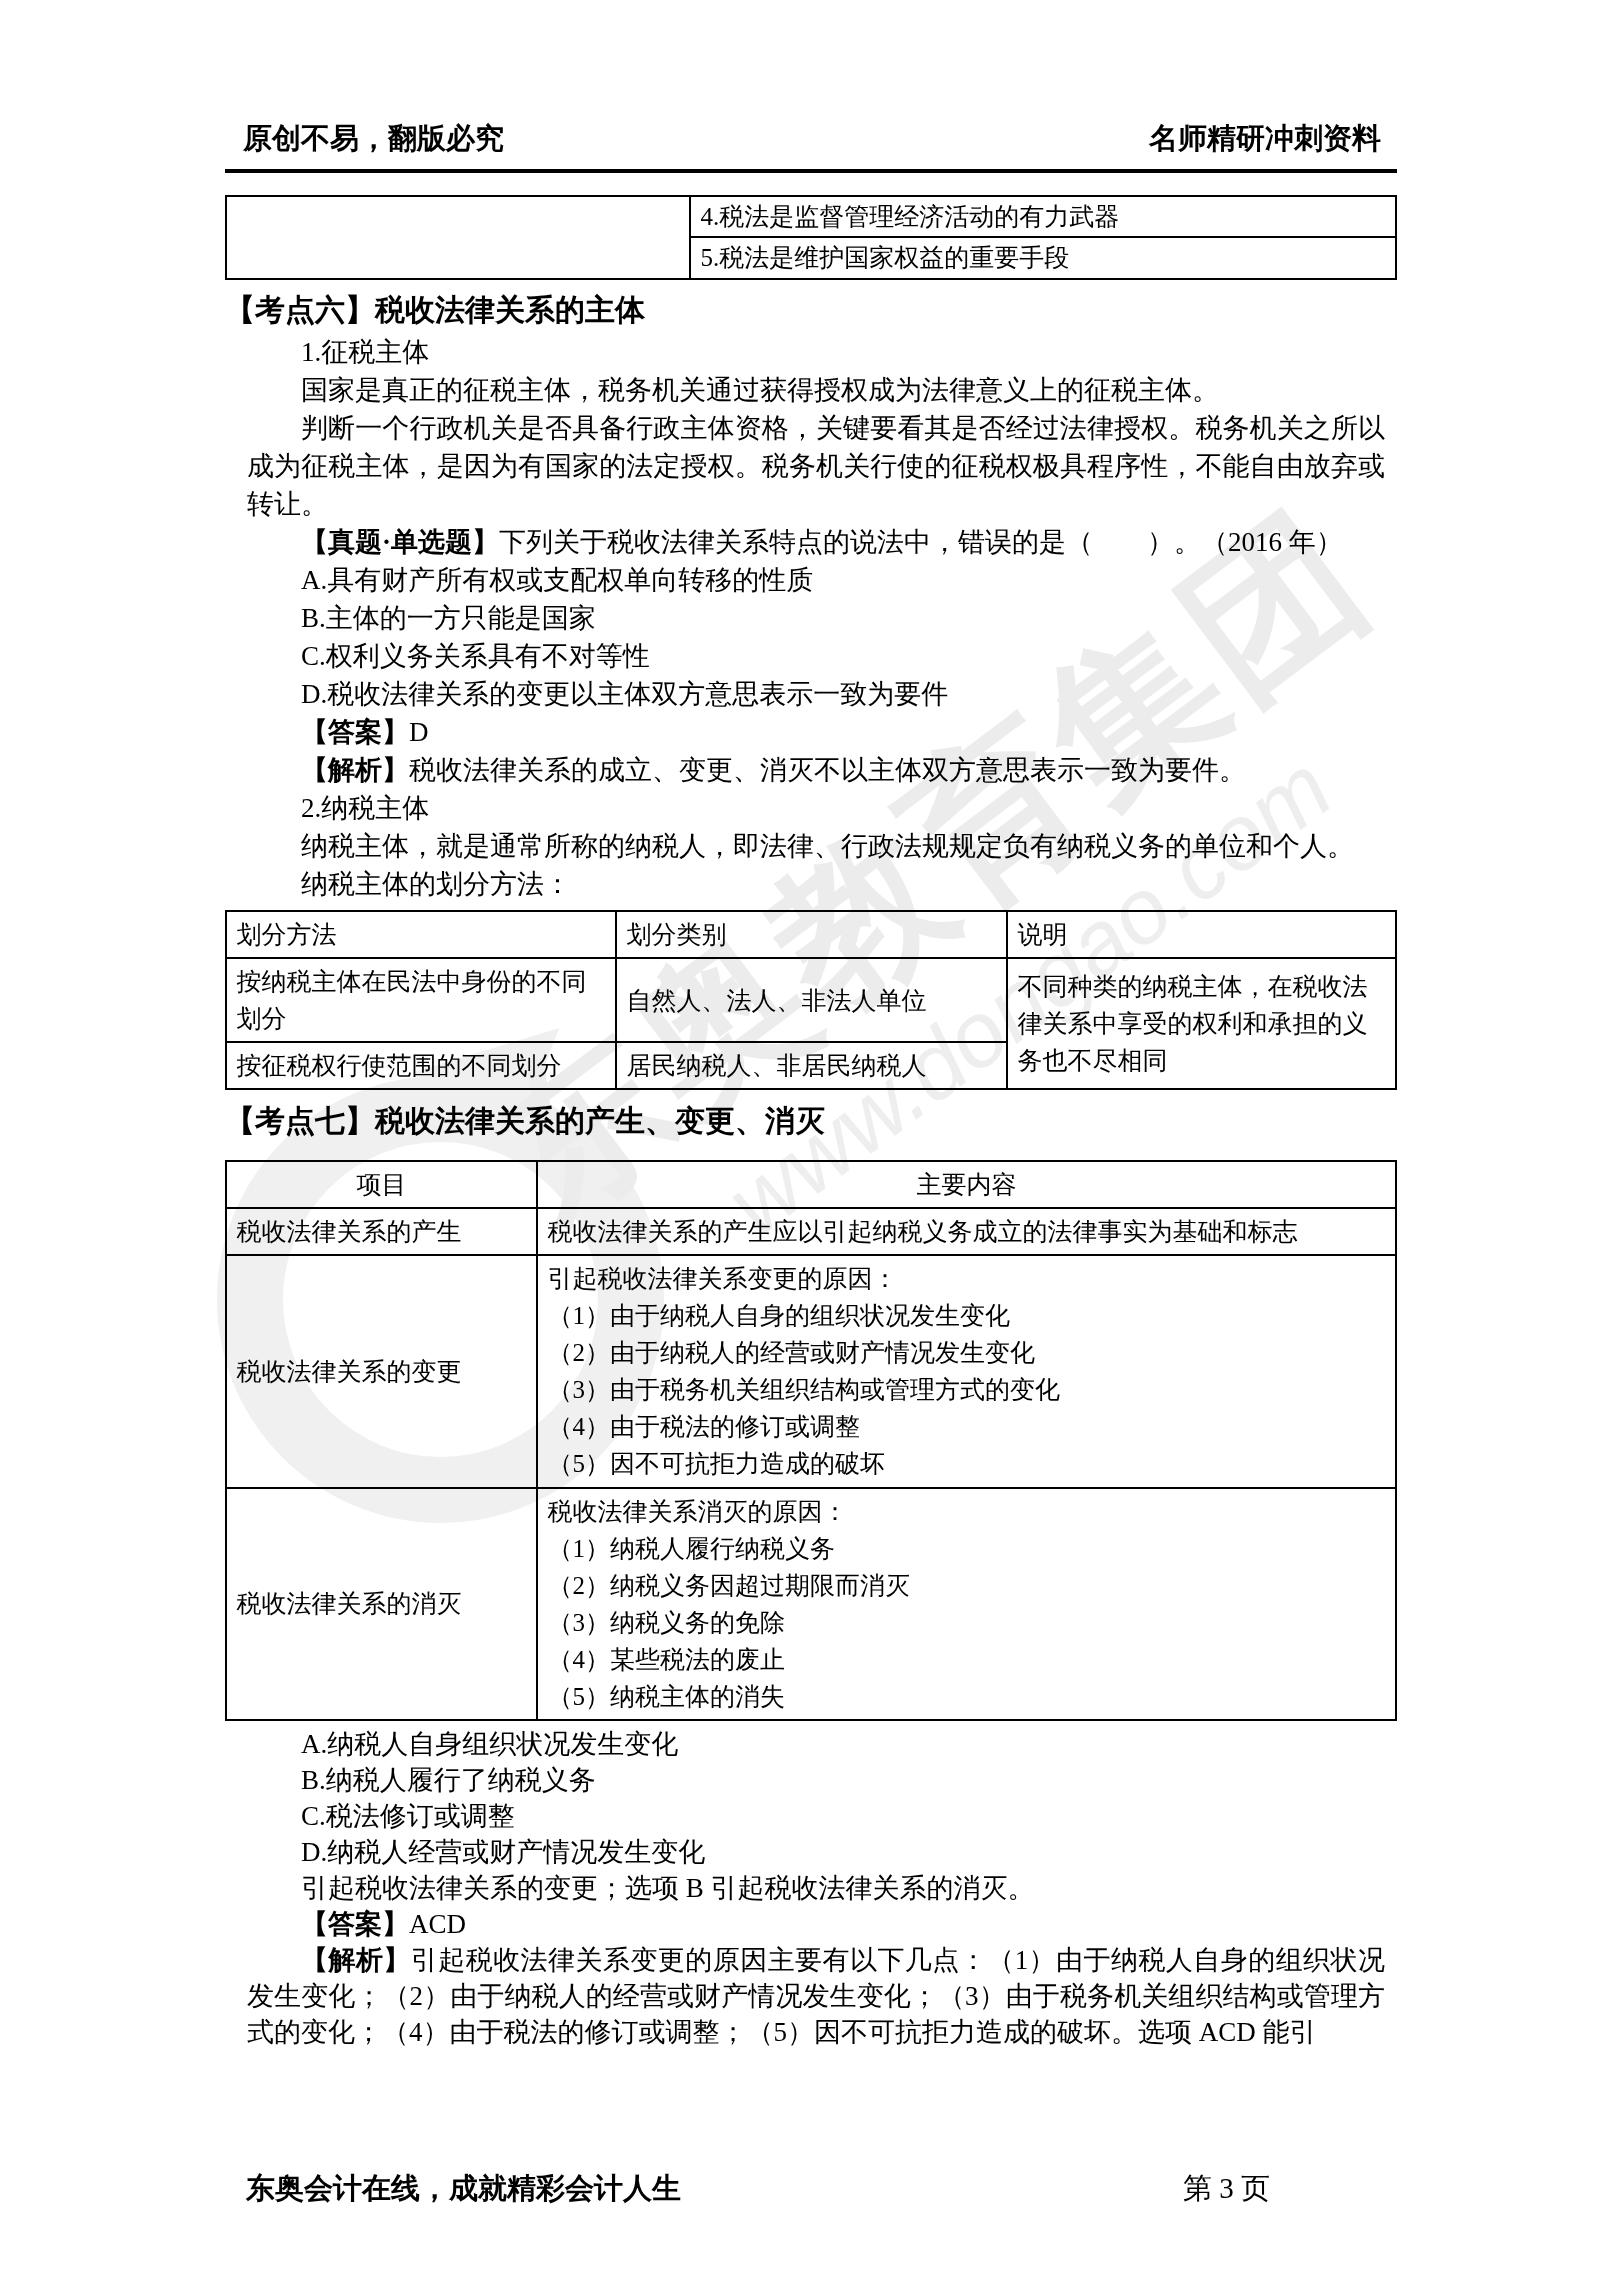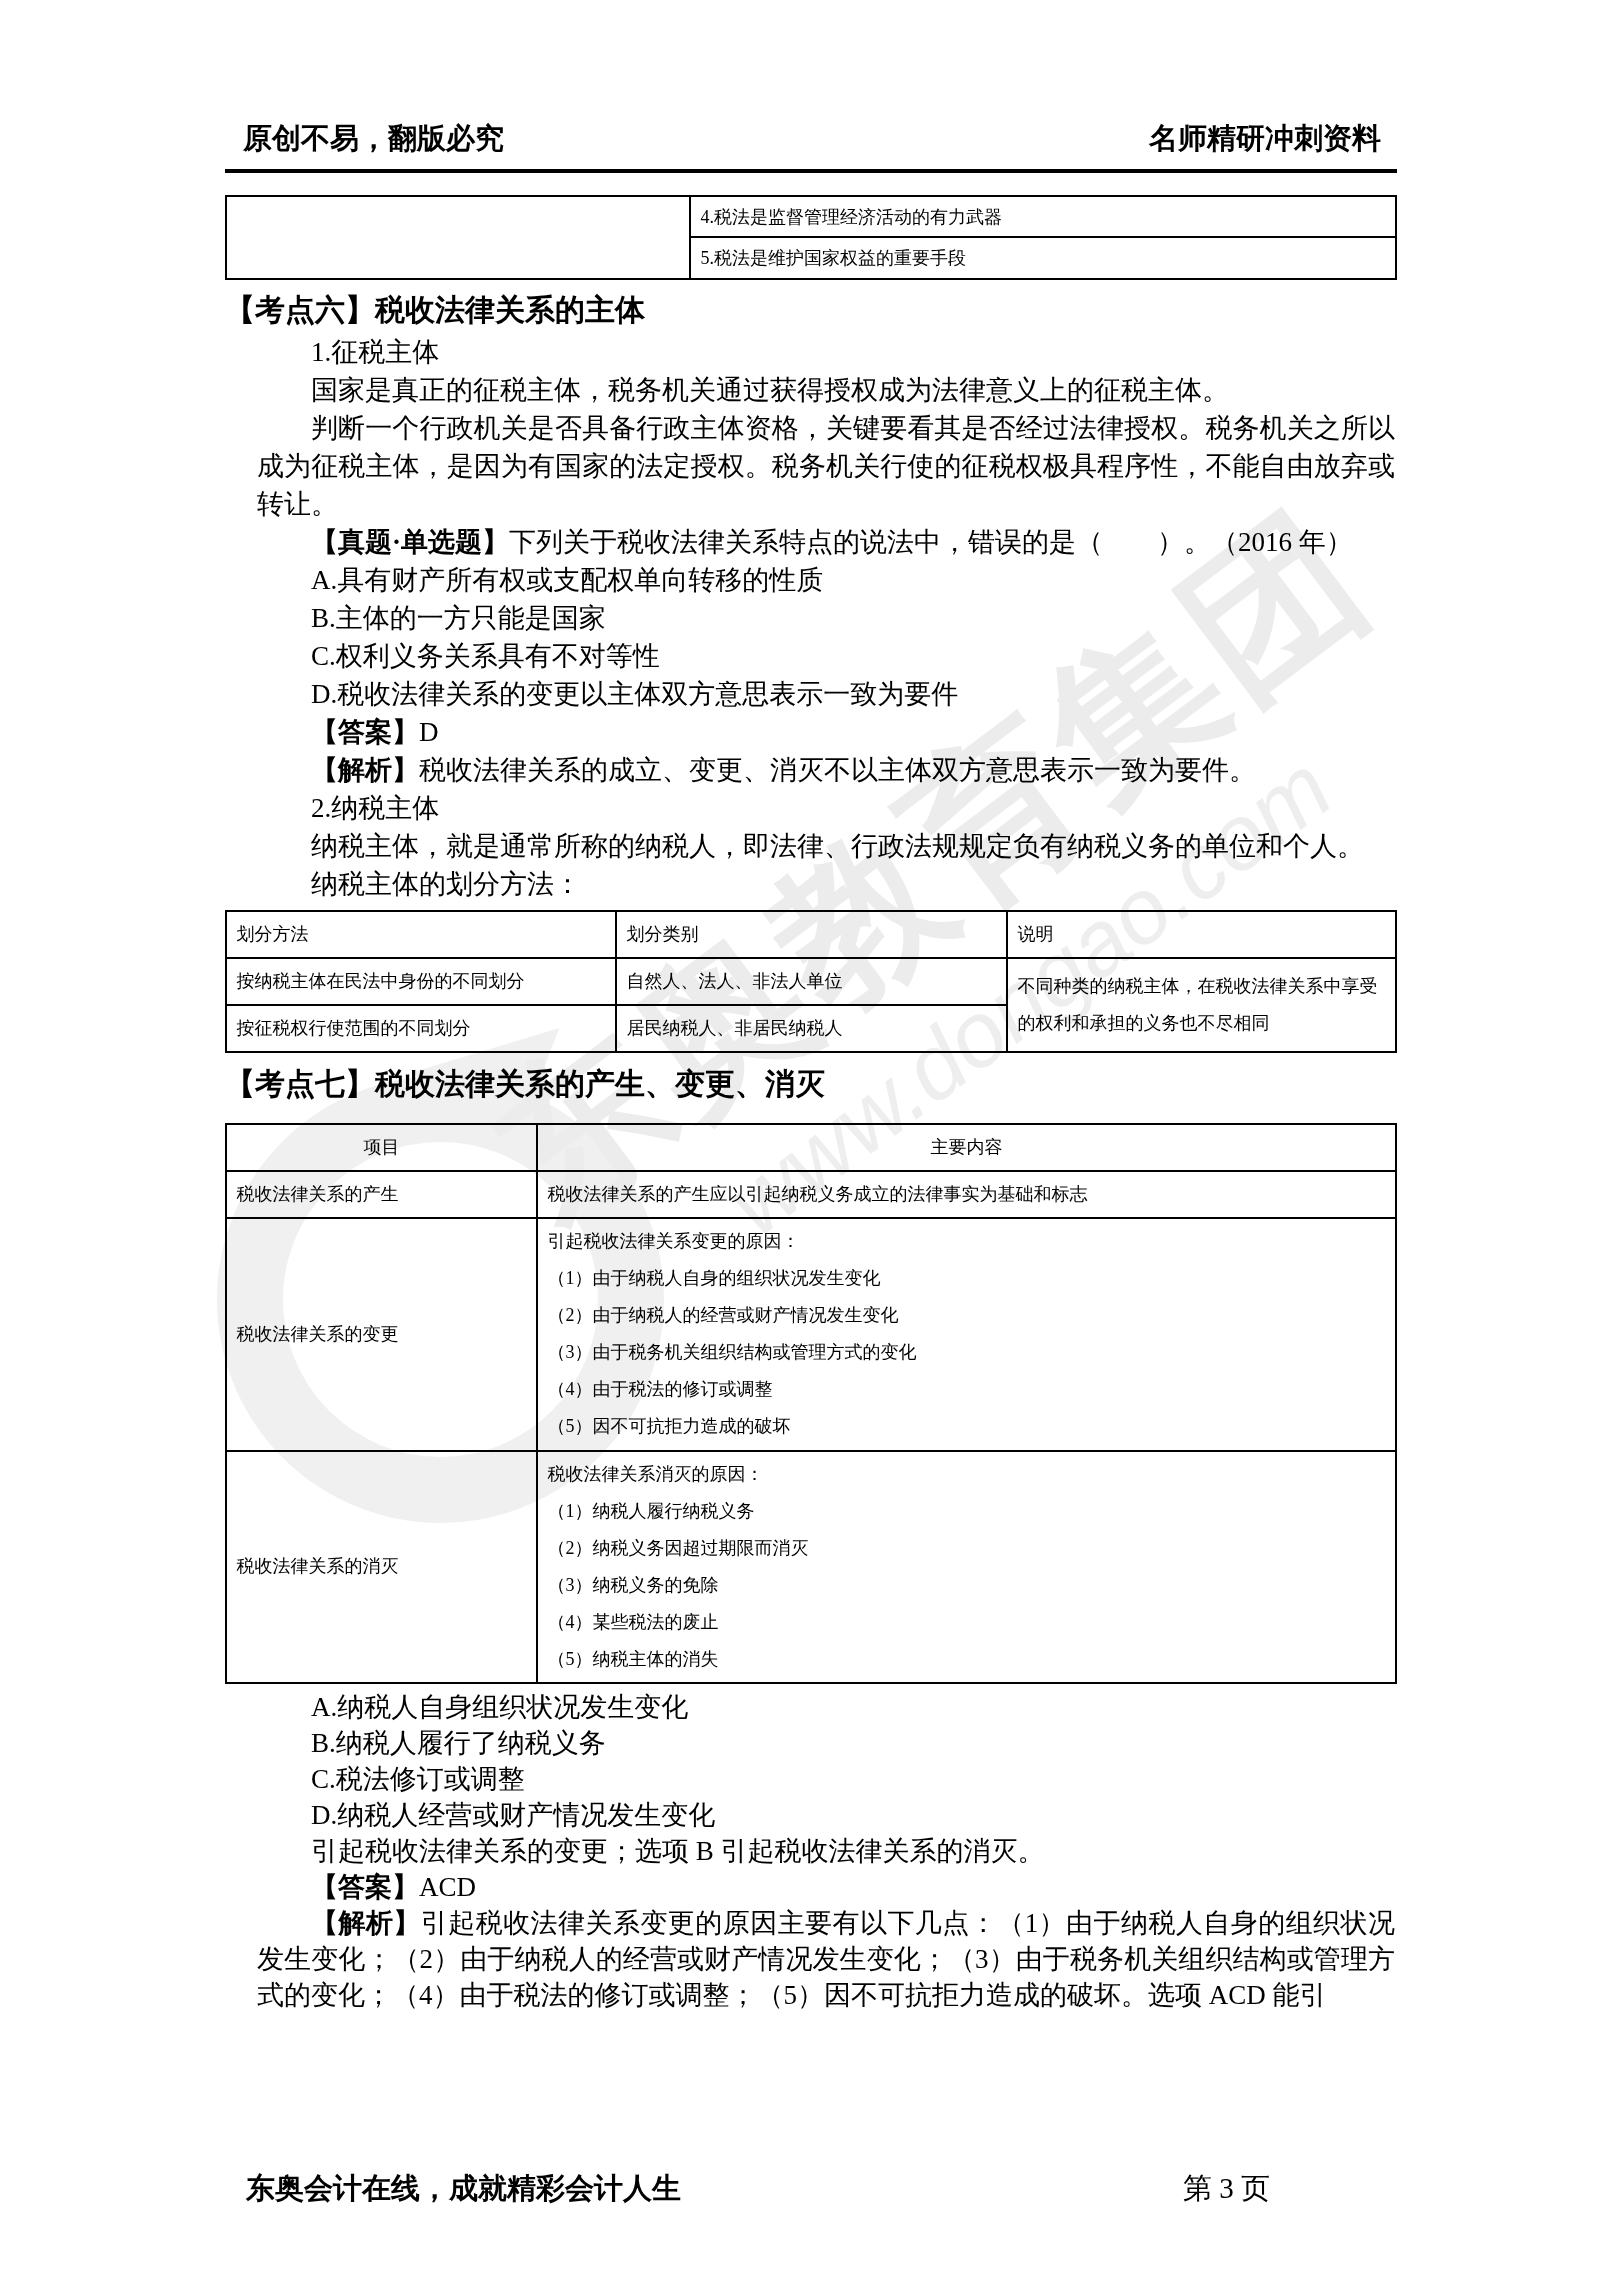--- a/index.html
+++ b/index.html
@@ -27,29 +27,29 @@
                  height:4.1px; border-top:2px solid #000; border-bottom:2px solid #000; }
   .page-footer-left  { position:absolute; z-index:2; left:246px;  top:2169px;
                        font-size:29px; font-weight:bold; }
   .page-footer-right { position:absolute; z-index:2; left:1183px; top:2169px;
                        font-size:29px; font-weight:normal; }
 
   
   .content { position:absolute; z-index:1; left:225px; top:195px; width:1172px; }
 
   table { width:1172px; border-collapse:collapse; table-layout:fixed;
-          font-size:18px; background:transparent; }
+          font-size:25px; background:transparent; }
   td { border:2px solid #000; padding:2.7px 9.6px; line-height:37px;
        vertical-align:middle; text-align:left; word-break:break-all; }
   .t-center { text-align:center; }
 
   .heading { font-size:30px; font-weight:bold; line-height:41px;
              margin:9.6px 0 2.7px 0; }
   .para { font-size:27px; line-height:38px; text-align:justify;
-          text-indent:2em; width:1138px; margin-left:32px; }
+          text-indent:2em; width:1138px; margin-left:22px; }
   .tight .para { line-height:36px; }
   .b { font-weight:bold; }
 
   .carry td { line-height:34px; }
   .div-table td { padding:4.1px 9.6px; }
   .k7-table td { padding:4.1px 9.6px; }
   .cell-line { line-height:37px; }
 </style>
 </head>
 <body>

